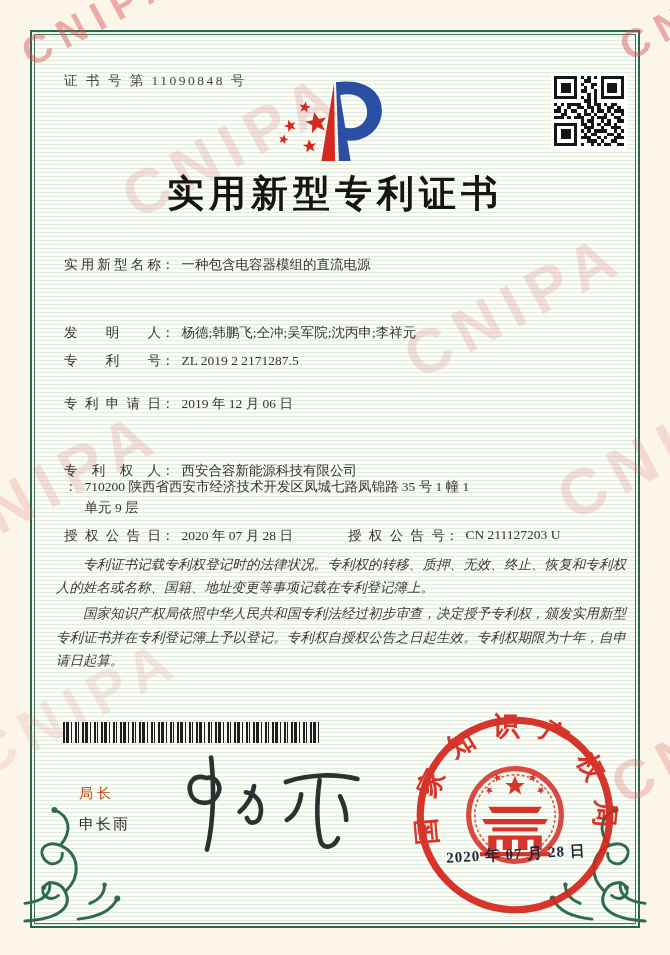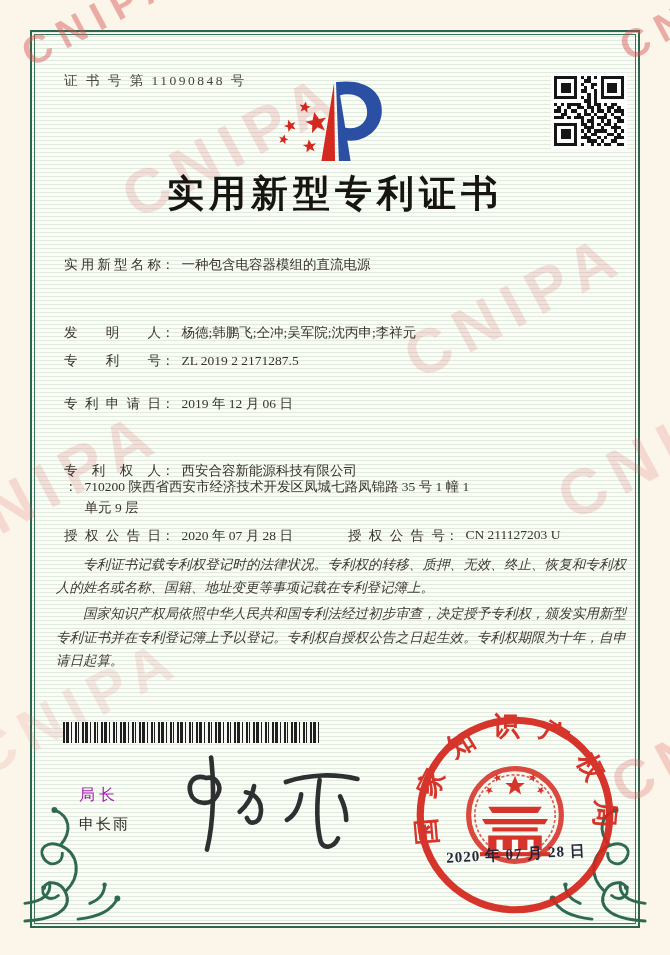--- a/index.html
+++ b/index.html
@@ -49,21 +49,21 @@
     font-style:italic;color:#3f3a32;text-align:justify;
   }
   
   .barcode{
     position:absolute;left:63px;top:722px;width:256px;height:21px;z-index:4;
     background:repeating-linear-gradient(90deg,
       #1e1e1e 0 2px,#f6f6f2 2px 3px,#1e1e1e 3px 6px,#f6f6f2 6px 8px,
       #1e1e1e 8px 9px,#f6f6f2 9px 12px,#1e1e1e 12px 14px,#f6f6f2 14px 15px,
       #1e1e1e 15px 16px,#f6f6f2 16px 19px);
   }
-  .director-title{position:absolute;left:79px;top:785px;font-size:16px;letter-spacing:4px;color:#a21caf;z-index:4;}
+  .director-title{position:absolute;left:79px;top:785px;font-size:14px;letter-spacing:4px;color:#c2410c;z-index:4;}
   .director-name{position:absolute;left:79px;top:815px;font-size:15px;letter-spacing:2px;color:#2d2a24;z-index:4;}
   .signature{position:absolute;left:165px;top:750px;width:215px;height:105px;z-index:4;}
   
   .seal{position:absolute;left:412px;top:712px;width:206px;height:206px;z-index:5;opacity:.93;}
   .seal-date{
     position:absolute;left:420px;top:845px;width:192px;text-align:center;z-index:6;
     font-size:15px;font-weight:bold;letter-spacing:1px;color:#26263a;transform:rotate(-3deg);
   }
   .footer{position:absolute;left:0;right:0;top:896px;text-align:center;font-size:12.5px;letter-spacing:2px;color:#2d2b26;z-index:4;}
   .corner{position:absolute;width:118px;height:120px;z-index:4;}

